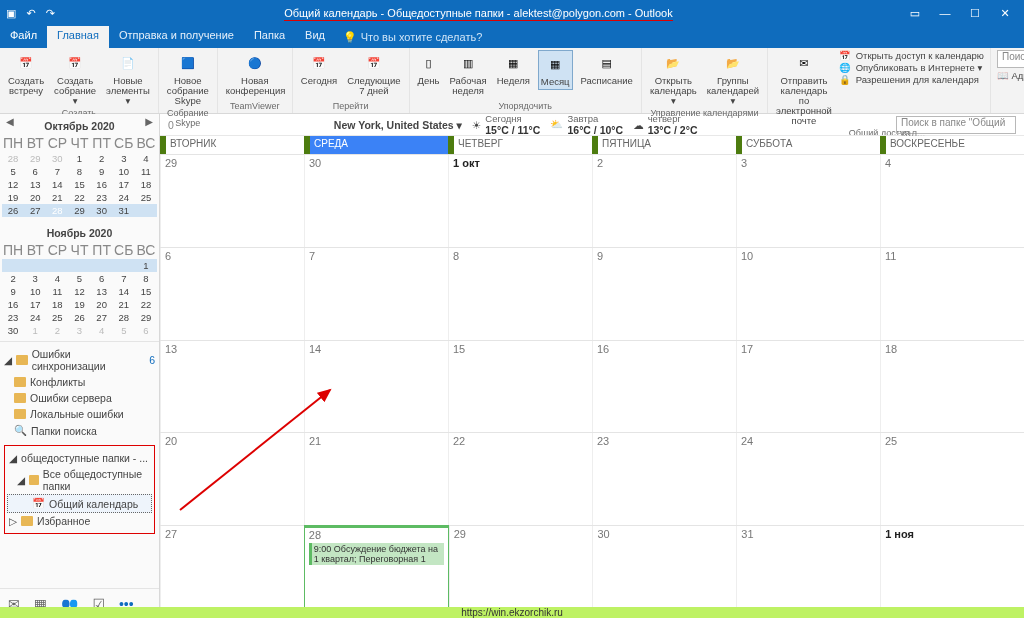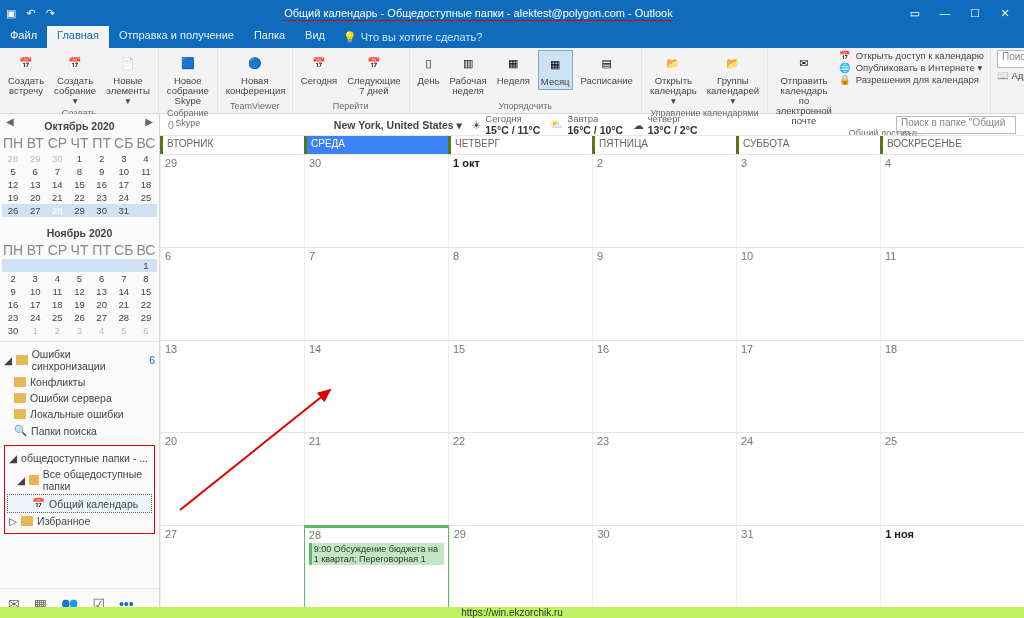--- a/index.html
+++ b/index.html
@@ -48,21 +48,21 @@
 .navicons span { cursor: pointer; font-size: 14px; }
 .main { flex: 1; display: flex; flex-direction: column; }
 .locbar { height: 22px; display: flex; align-items: center; gap: 10px; padding: 0 8px; font-size: 10.5px; color: #444; border-bottom: 1px solid #e8e8e8; }
 .locbar .loc { font-weight: 600; }
 .locbar .wentry { display: flex; align-items: center; gap: 4px; }
 .locbar .wentry .t1 { font-size: 9.5px; color: #666; }
 .locbar .wentry .t2 { font-size: 10.5px; font-weight: 600; color: #333; }
 .locbar .spacer { flex: 1; }
 .searchfolder { width: 120px; height: 18px; border: 1px solid #b8b8b8; font-size: 10px; padding: 0 4px; color: #888; }
 .gridhdr { height: 18px; display: flex; background: #fff; }
-.gridhdr .h { flex: 1; border-left: 3px solid #4d7c0f; font-size: 10px; color: #666; padding: 2px 4px; }
+.gridhdr .h { flex: 1; border-left: 6px solid #4d7c0f; font-size: 10px; color: #666; padding: 2px 4px; }
 .gridhdr .h.today { background: #3b82f6; color: #fff; }
 .grid { flex: 1; display: flex; flex-direction: column; }
 .week { flex: 1; display: flex; border-top: 1px solid #e4e4e4; }
 .cell { flex: 1; border-left: 1px solid #eee; position: relative; padding: 2px 4px; font-size: 10.5px; color: #777; }
 .cell .dnum { font-size: 11px; }
 .cell.bold .dnum { color: #222; font-weight: 600; }
 .cell.today { border: 1px solid #5dbb63; }
 .cell.today::before { content: ""; position: absolute; top: -2px; left: -1px; right: -1px; height: 3px; background: #5dbb63; }
 .event { background: #c3e6c3; border-left: 3px solid #5dbb63; font-size: 9px; color: #333; padding: 1px 2px; margin-top: 2px; line-height: 10px; }
 .footer { position: fixed; bottom: 0; left: 0; right: 0; text-align: center; font-size: 10px; color: #333; background: #bef264; }

